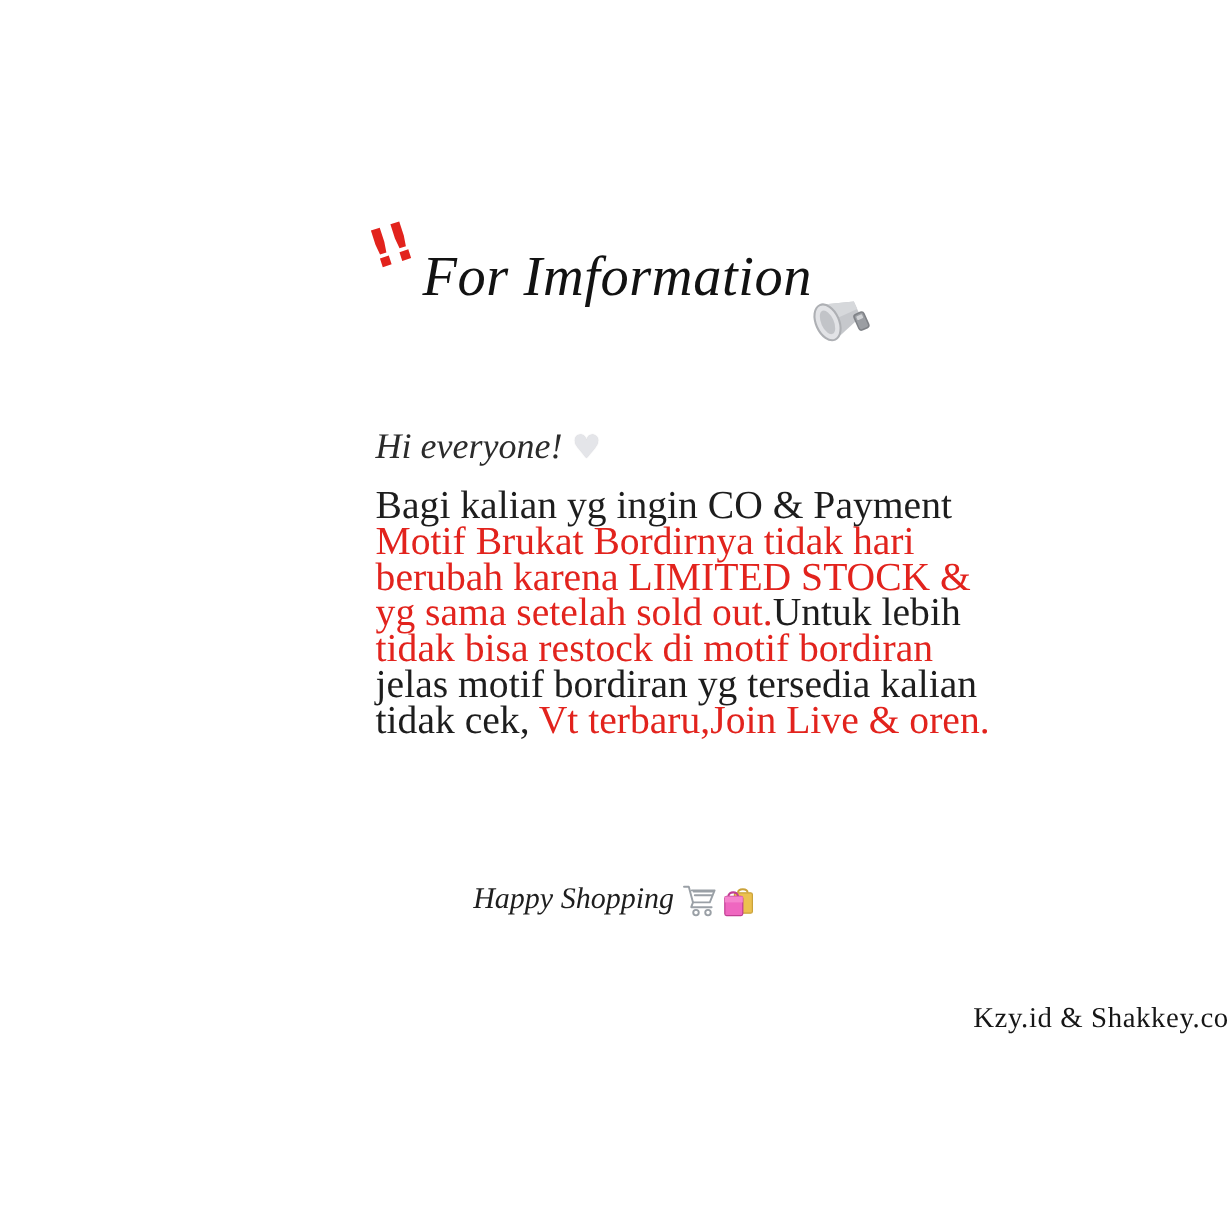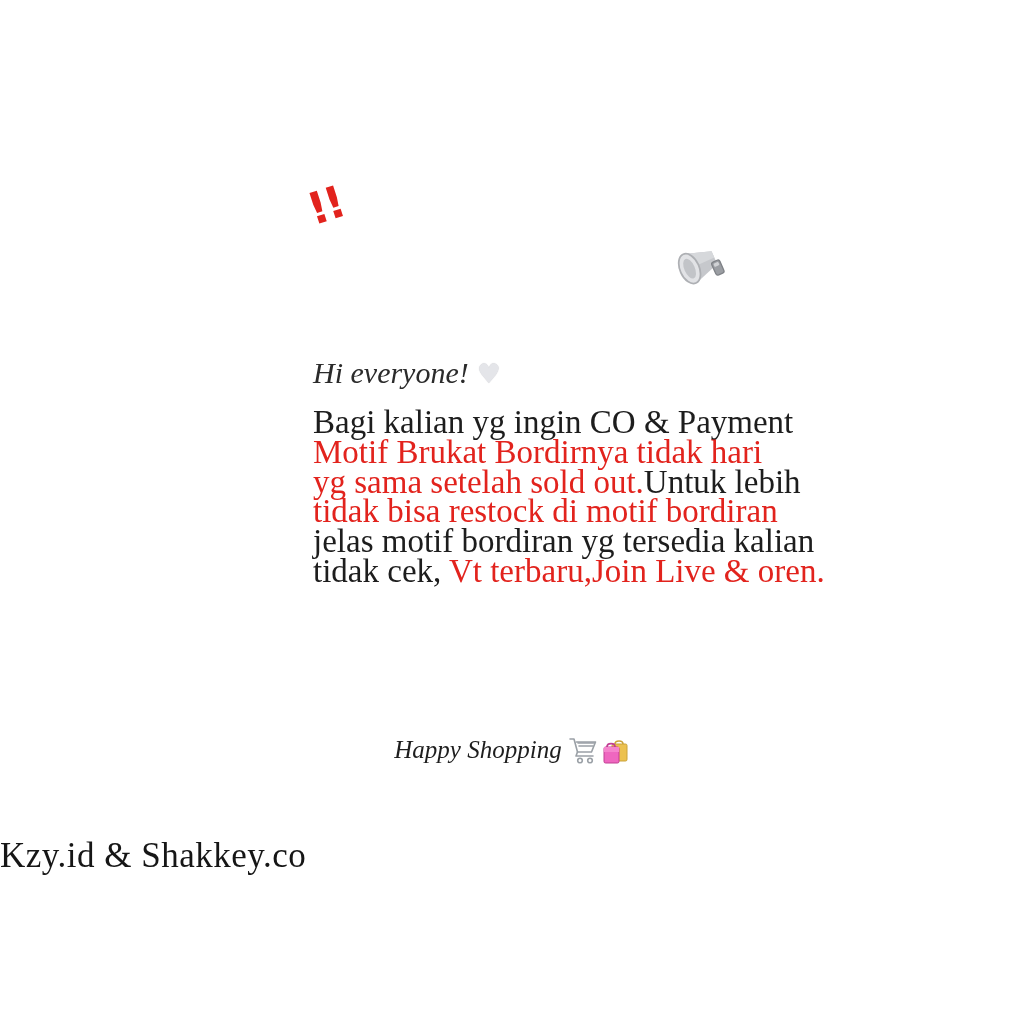--- a/index.html
+++ b/index.html
@@ -56,49 +56,51 @@
     display:flex;align-items:center;justify-content:center;gap:6px;
   }
   .happy-text{
     font-style:italic;font-size:25px;color:#1e1e1e;white-space:nowrap;
   }
   .happy-icons{display:flex;align-items:flex-end;gap:0px;}
 
   
   .brands{
     position:absolute;left:0;top:836px;width:1024px;
-    text-align:left;font-size:35px;color:#161616;letter-spacing:0.5px;
+    text-align:right;font-size:24px;color:#161616;letter-spacing:0.5px;
   }
 </style>
 </head>
 <body style="--bg: #ffffff; --red: #e2231d; --black: #1d1d1d; --heart: #e4e5e9;">
 
 <div class="canvas">
 
   <div class="excl">!!</div>
+  <div class="title">For Imformation</div>
 
   <svg class="megaphone" viewBox="0 0 64 64" aria-hidden="true">
     <g transform="rotate(-24 32 32)">
       <path d="M20 14 L50 24 L50 40 L20 50 Z" fill="#c6c8cc"></path>
       <path d="M20 14 L50 24 L50 32 L20 32 Z" fill="#d6d8db"></path>
       <ellipse cx="19" cy="32" rx="11" ry="18" fill="#e2e3e6" stroke="#aeb0b4" stroke-width="2"></ellipse>
       <ellipse cx="19" cy="32" rx="6" ry="12" fill="#c2c4c8"></ellipse>
       <rect x="44" y="36" width="10" height="16" rx="2.5" fill="#9b9ea3" stroke="#7f8287" stroke-width="1.5"></rect>
       <rect x="46" y="38" width="6" height="4" rx="1" fill="#d0d2d5"></rect>
     </g>
   </svg>
 
   <div class="greeting">
     <span>Hi everyone!</span>
     <span class="heart">♥</span>
   </div>
 
   <div class="body-text">
       <div class="body-line"><span class="seg-black">Bagi kalian yg ingin CO &amp; Payment</span></div>
       <div class="body-line"><span class="seg-red">Motif Brukat Bordirnya tidak hari</span></div>
+      <div class="body-line"><span class="seg-red">berubah karena LIMITED STOCK &amp;</span></div>
       <div class="body-line"><span class="seg-red">yg sama setelah sold out.</span><span class="seg-black">Untuk lebih</span></div>
       <div class="body-line"><span class="seg-red">tidak bisa restock di motif bordiran</span></div>
       <div class="body-line"><span class="seg-black">jelas motif bordiran yg tersedia kalian</span></div>
       <div class="body-line"><span class="seg-black">tidak cek, </span><span class="seg-red">Vt terbaru,Join Live &amp; oren.</span></div>
     </div>
 
   <div class="happy-row">
     <span class="happy-text">Happy Shopping</span>
     <span class="happy-icons">
       <svg width="34" height="30" viewBox="0 0 34 30" aria-hidden="true">

